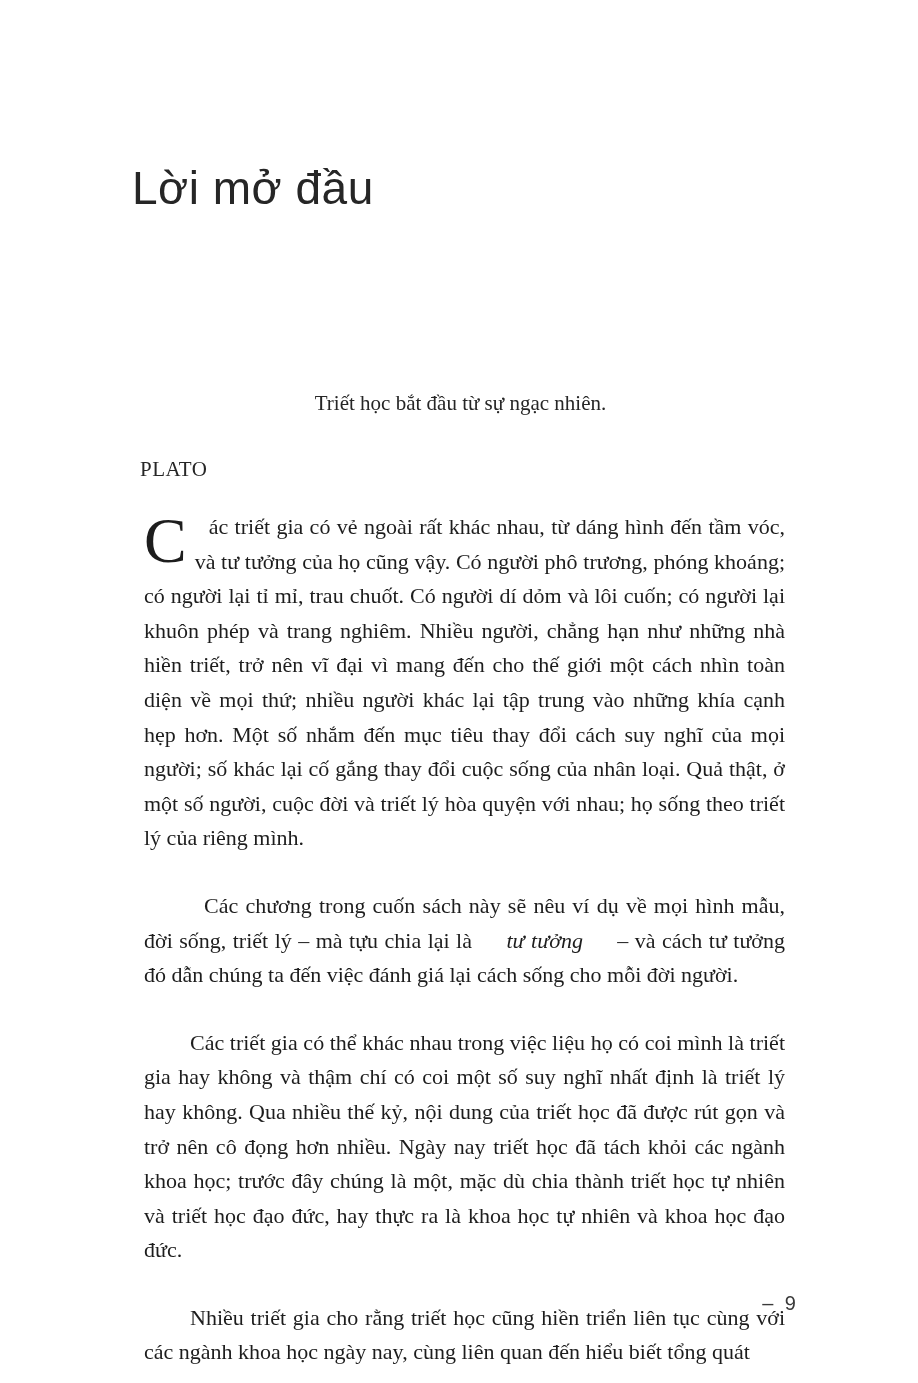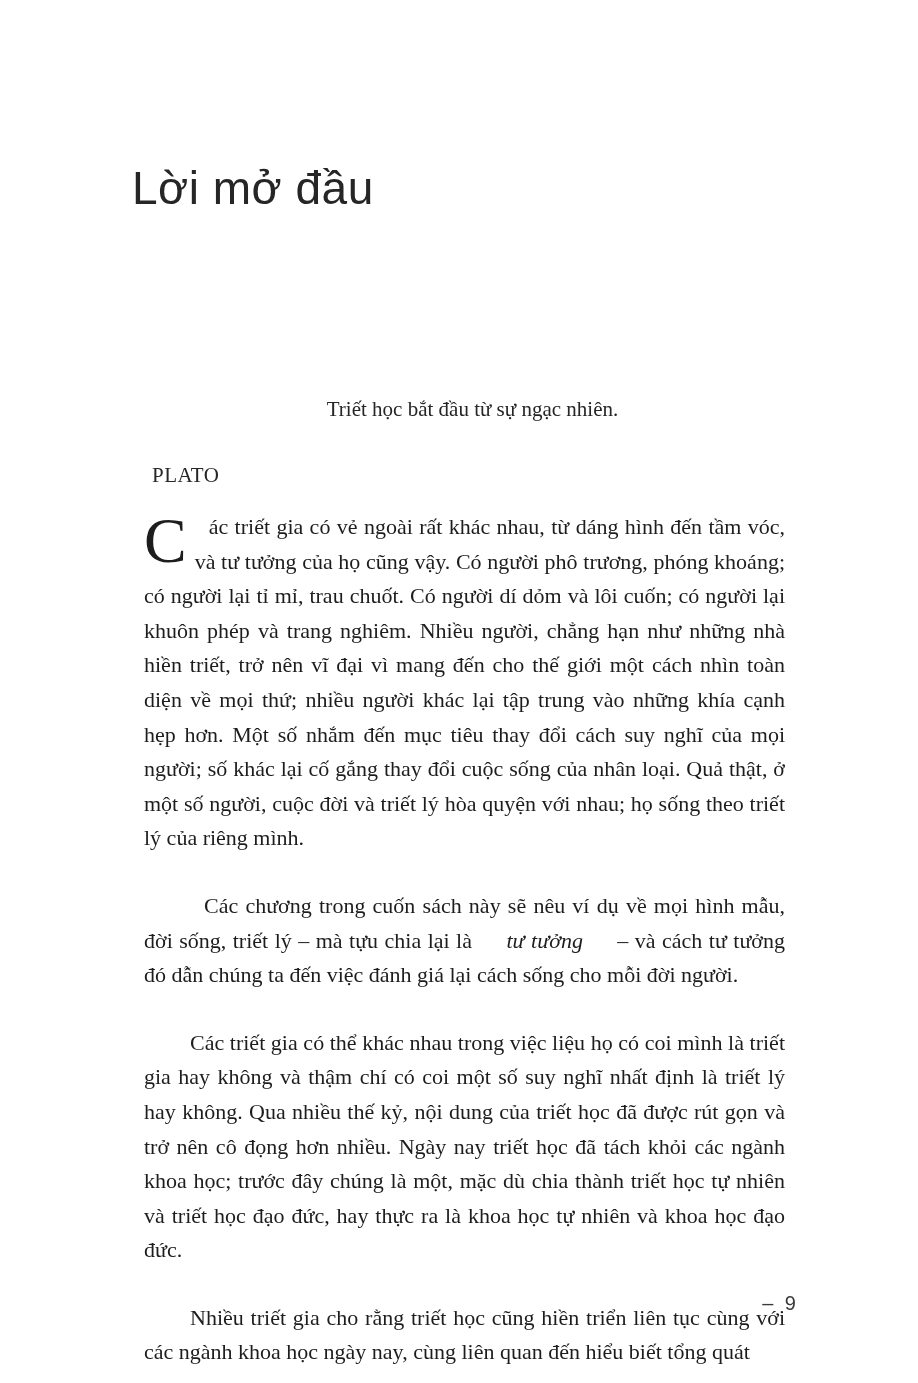--- a/index.html
+++ b/index.html
@@ -22,24 +22,23 @@
     top: 134px;
     font-family: "Liberation Sans", sans-serif;
     font-weight: 500;
     font-size: 46px;
     letter-spacing: 0.5px;
     color: #262626;
     line-height: 1.15;
   }
   .epigraph {
     position: absolute;
-    left: 110px;
+    left: 98px;
     top: 348px;
     width: 697px;
-    margin-top: 6px;
   }
   .epigraph-quote {
     text-align: center;
     font-family: "Liberation Serif", serif;
     font-size: 21px;
     color: #262626;
     line-height: 26px;
   }
   .epigraph-attribution {
     margin-top: 13px;

